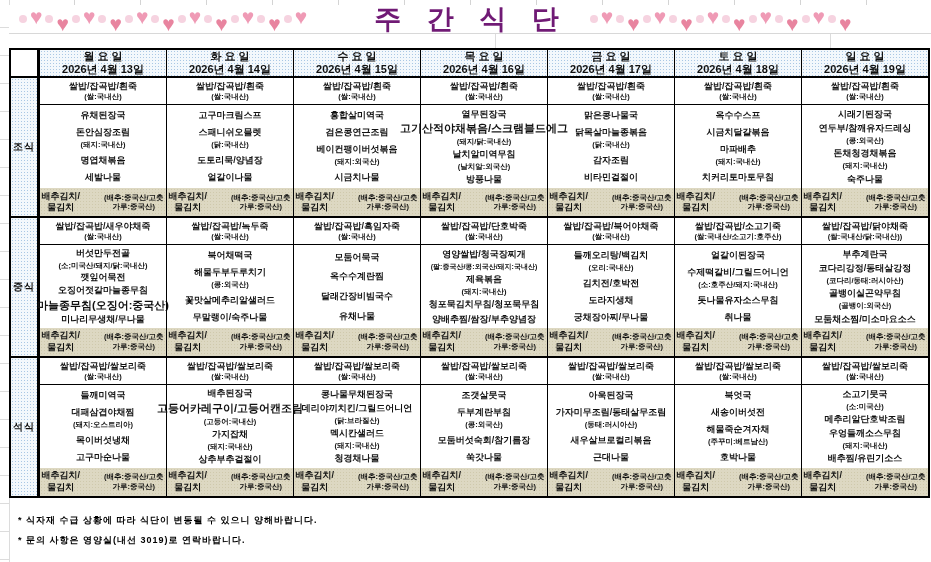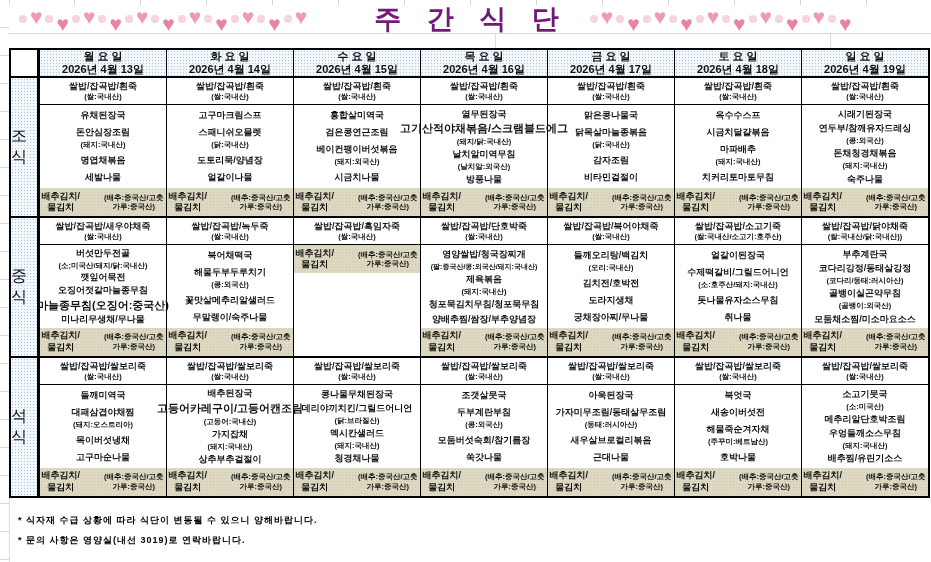--- a/index.html
+++ b/index.html
@@ -43,21 +43,21 @@
   .blue-pat{
     background-color:#f3f8fc;
     background-image:radial-gradient(#a9c7e4 32%,transparent 34%);
     background-size:3px 3px;
   }
   .label-col{flex:0 0 28px;display:flex;flex-direction:column;border-right:2px solid #000;box-sizing:border-box;}
   .corner-cell{flex:0 0 28px;border-bottom:2px solid #000;background:#fff;box-sizing:border-box;}
   .label-cell{
     flex:1 1 0;border-bottom:2px solid #000;box-sizing:border-box;
     display:flex;align-items:center;justify-content:center;
-    font-weight:normal;font-size:16px;letter-spacing:1px;
+    font-weight:bold;font-size:10px;letter-spacing:1px;
   }
   .label-cell:last-child{border-bottom:none;}
   .day-col{flex:1 1 0;min-width:0;display:flex;flex-direction:column;border-left:1px solid #000;box-sizing:border-box;}
   .day-col:first-of-type{border-left:none;}
   .day-header{
     flex:0 0 28px;border-bottom:2px solid #000;box-sizing:border-box;
     display:flex;flex-direction:column;justify-content:center;align-items:center;
     font-weight:bold;font-size:11px;line-height:1.2;text-align:right;
   }
   .meal-block{flex:1 1 0;display:flex;flex-direction:column;border-bottom:2px solid #000;box-sizing:border-box;min-height:0;}
@@ -352,20 +352,34 @@
         <div class="kimchi-cell">
           <div class="kimchi-name">배추김치/물김치</div>
           <div class="kimchi-origin">(배추:중국산/고춧가루:중국산)</div>
         </div>
       </div>
       <div class="meal-block">
         <div class="rice-cell">
           <div class="rice-name">쌀밥/잡곡밥/흑임자죽</div>
           <div class="origin">(쌀:국내산)</div>
         </div>
+        <div class="main-cell">
+          <div class="menu-item">
+            <div class="item-line">모둠어묵국</div>
+          </div>
+          <div class="menu-item">
+            <div class="item-line">옥수수계란찜</div>
+          </div>
+          <div class="menu-item">
+            <div class="item-line">달래간장비빔국수</div>
+          </div>
+          <div class="menu-item">
+            <div class="item-line">유채나물</div>
+          </div>
+        </div>
         <div class="kimchi-cell">
           <div class="kimchi-name">배추김치/물김치</div>
           <div class="kimchi-origin">(배추:중국산/고춧가루:중국산)</div>
         </div>
       </div>
       <div class="meal-block last">
         <div class="rice-cell">
           <div class="rice-name">쌀밥/잡곡밥/쌀보리죽</div>
           <div class="origin">(쌀:국내산)</div>
         </div>

